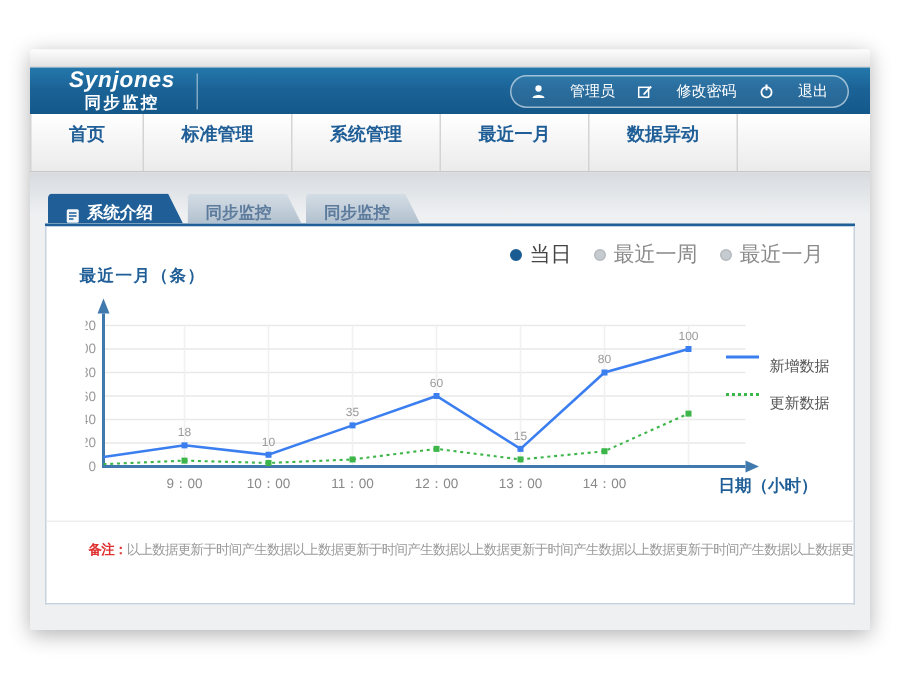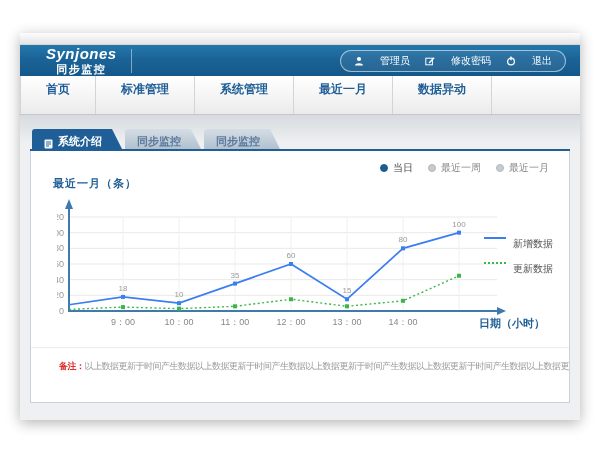--- a/index.html
+++ b/index.html
@@ -38,21 +38,21 @@
   .tab { height:20px; display:flex; align-items:flex-end; gap:5px; padding:0 20px 0 12px; margin-right:3px;
     font-size:11px; font-weight:bold; cursor:pointer;
     clip-path:polygon(0 0, calc(100% - 10px) 0, 100% 100%, 0 100%); border-radius:3px 0 0 0; }
   .tab.active { background:#1f5e96; color:#ffffff; }
   .tab.inactive { background:linear-gradient(#d4dde5,#b2c1cf); color:#5d7b9d; }
   .tab-line { height:2px; background:#1f5e96; }
 
   .card { position:relative; background:#fff; border:1px solid #c6d2dd; border-top:none; height:252px; }
 
   .filters { position:absolute; top:10px; right:20px; display:flex; gap:15px; align-items:center; }
-  .filter { display:flex; align-items:center; gap:5px; font-size:10px; color:#8a8a8a; cursor:pointer; }
+  .filter { display:flex; align-items:center; gap:5px; font-size:14px; color:#8a8a8a; cursor:pointer; }
   .filter .radio { width:8px; height:8px; border-radius:50%; background:#c6cbd0; border:1px solid #b4b9be; }
   .filter.selected { color:#444; }
   .filter.selected .radio { background:#1a5c92; border-color:#1a5c92; }
 
   .y-title { position:absolute; left:22px; top:25px; font-size:11px; font-weight:bold; color:#1f5e96; letter-spacing:1px; }
   .chart { position:absolute; left:26px; top:42px; }
   .x-title { position:absolute; right:24px; top:165px; font-size:11px; font-weight:bold; color:#1f5e96; }
 
   .legend { position:absolute; right:16px; top:86px; display:flex; flex-direction:column; gap:11px; }
   .legend-item { display:flex; gap:7px; font-size:10px; color:#555; }

